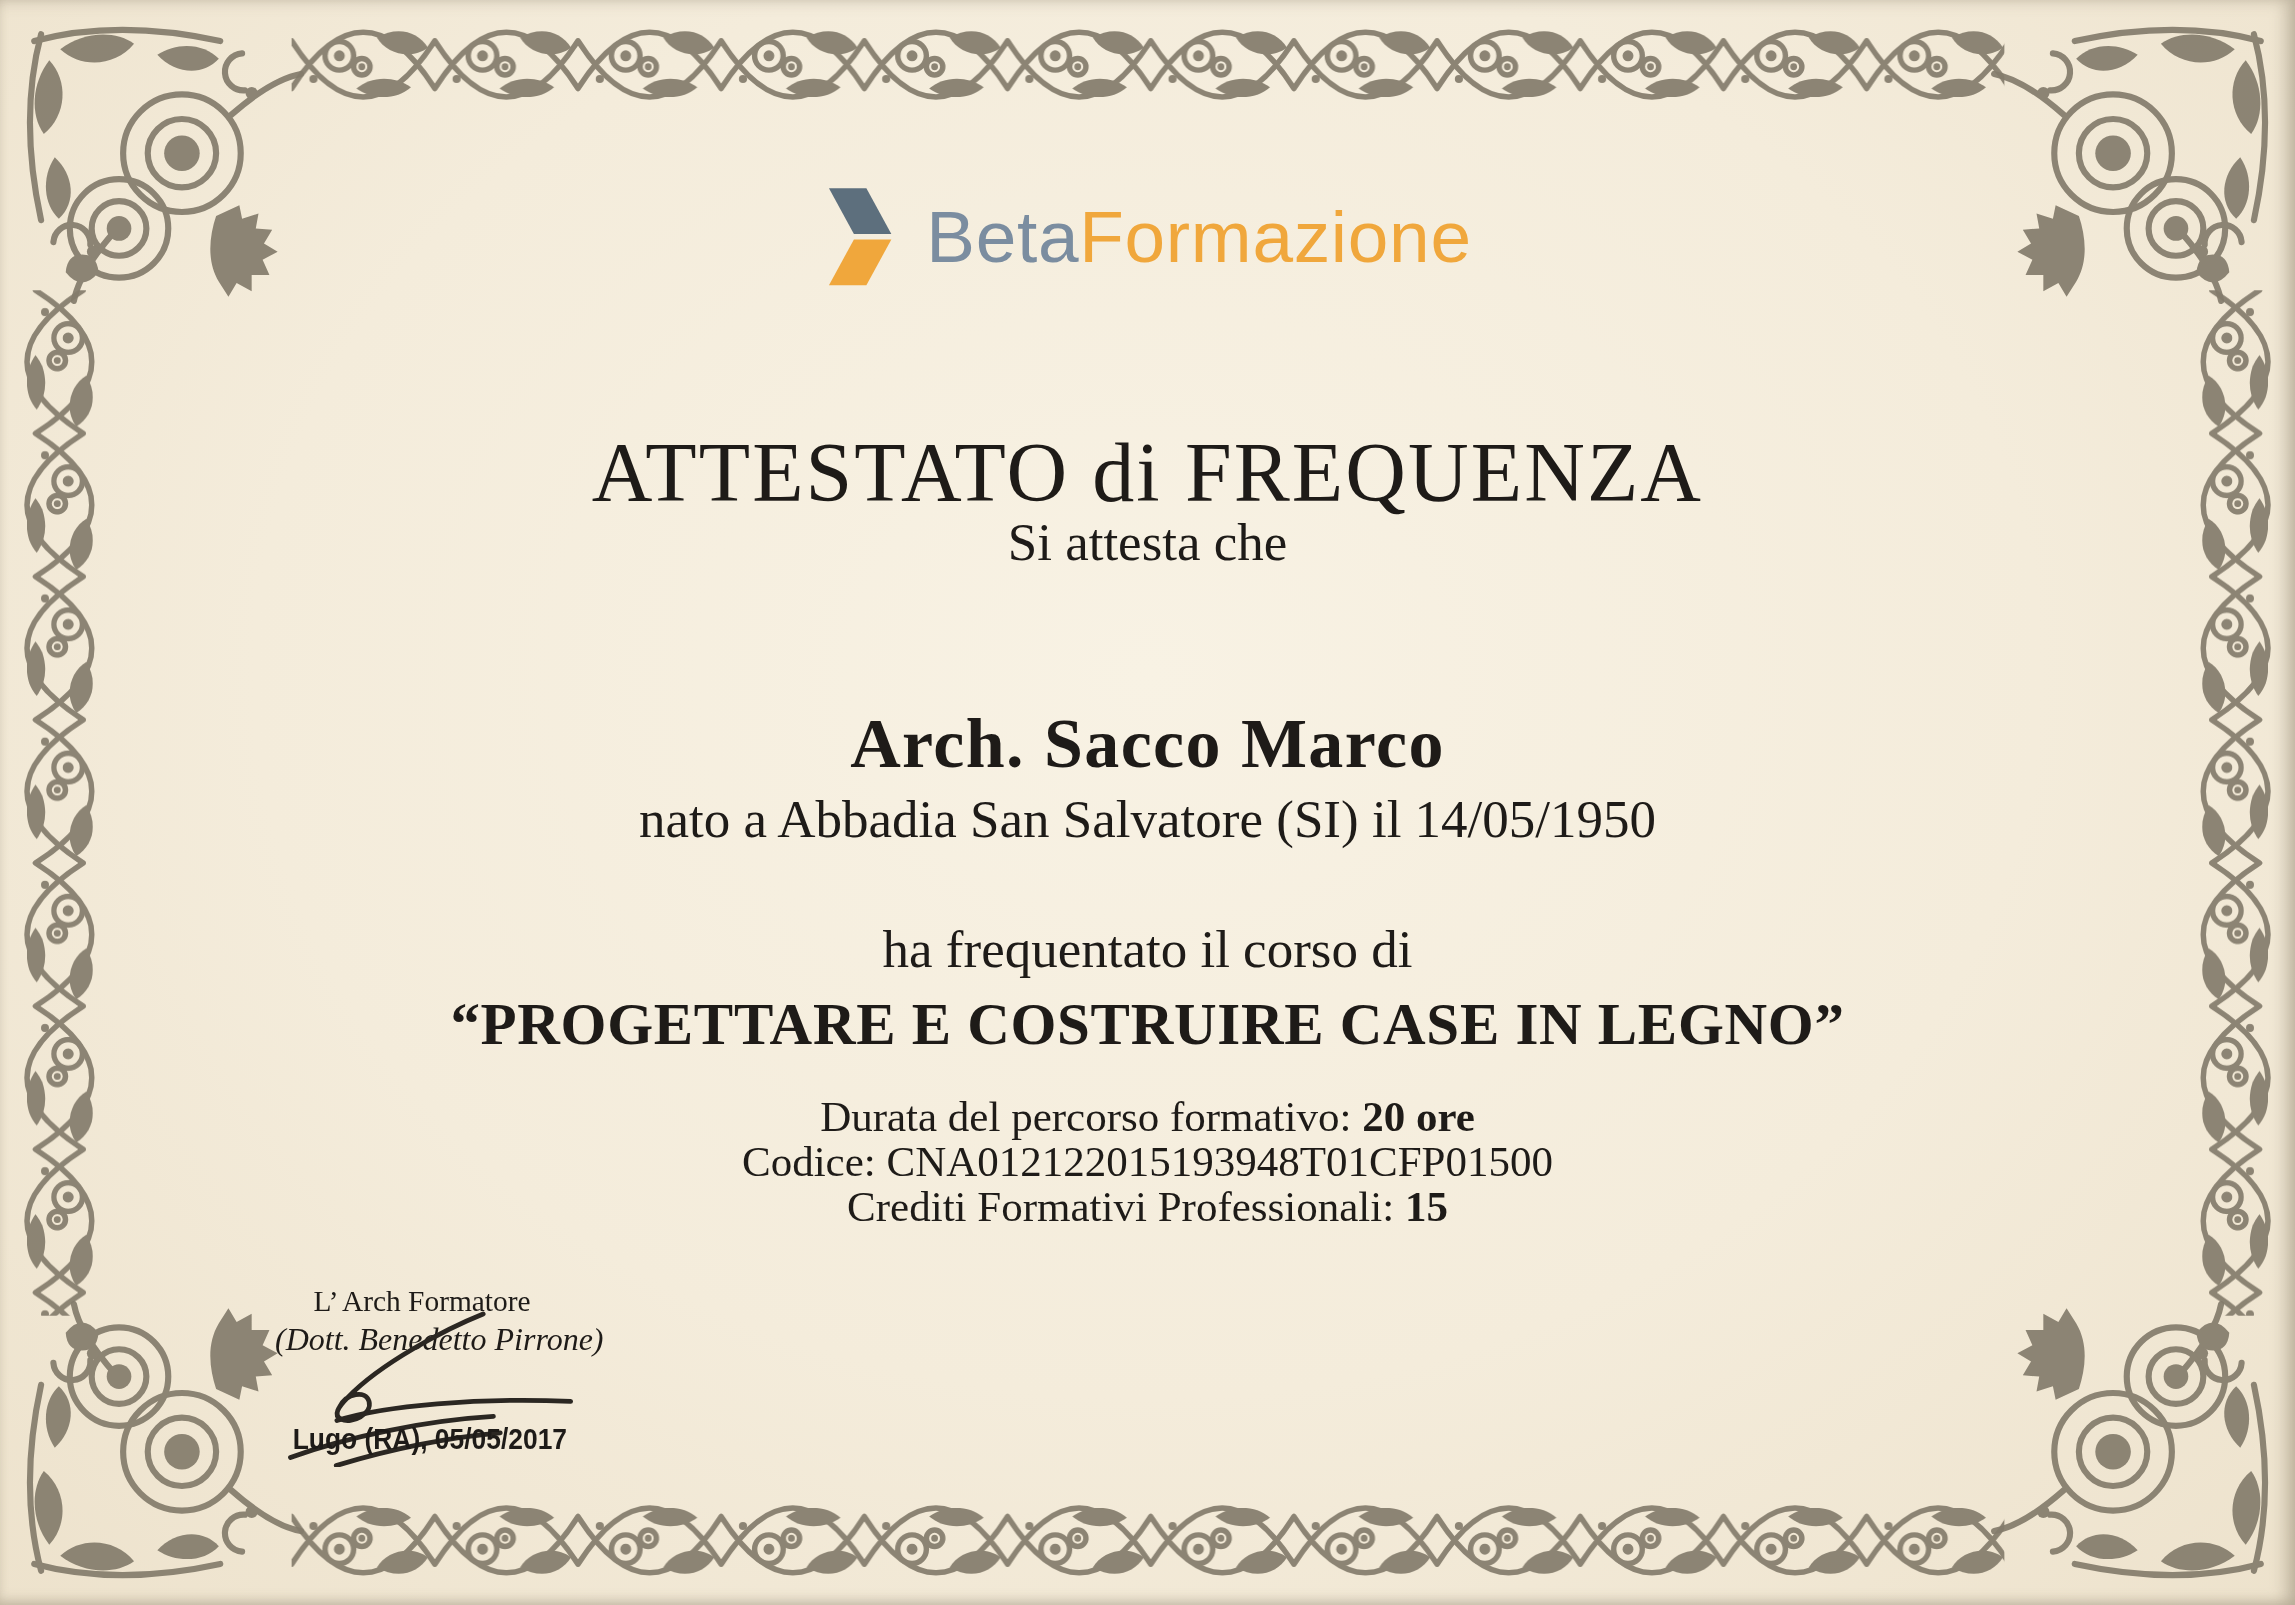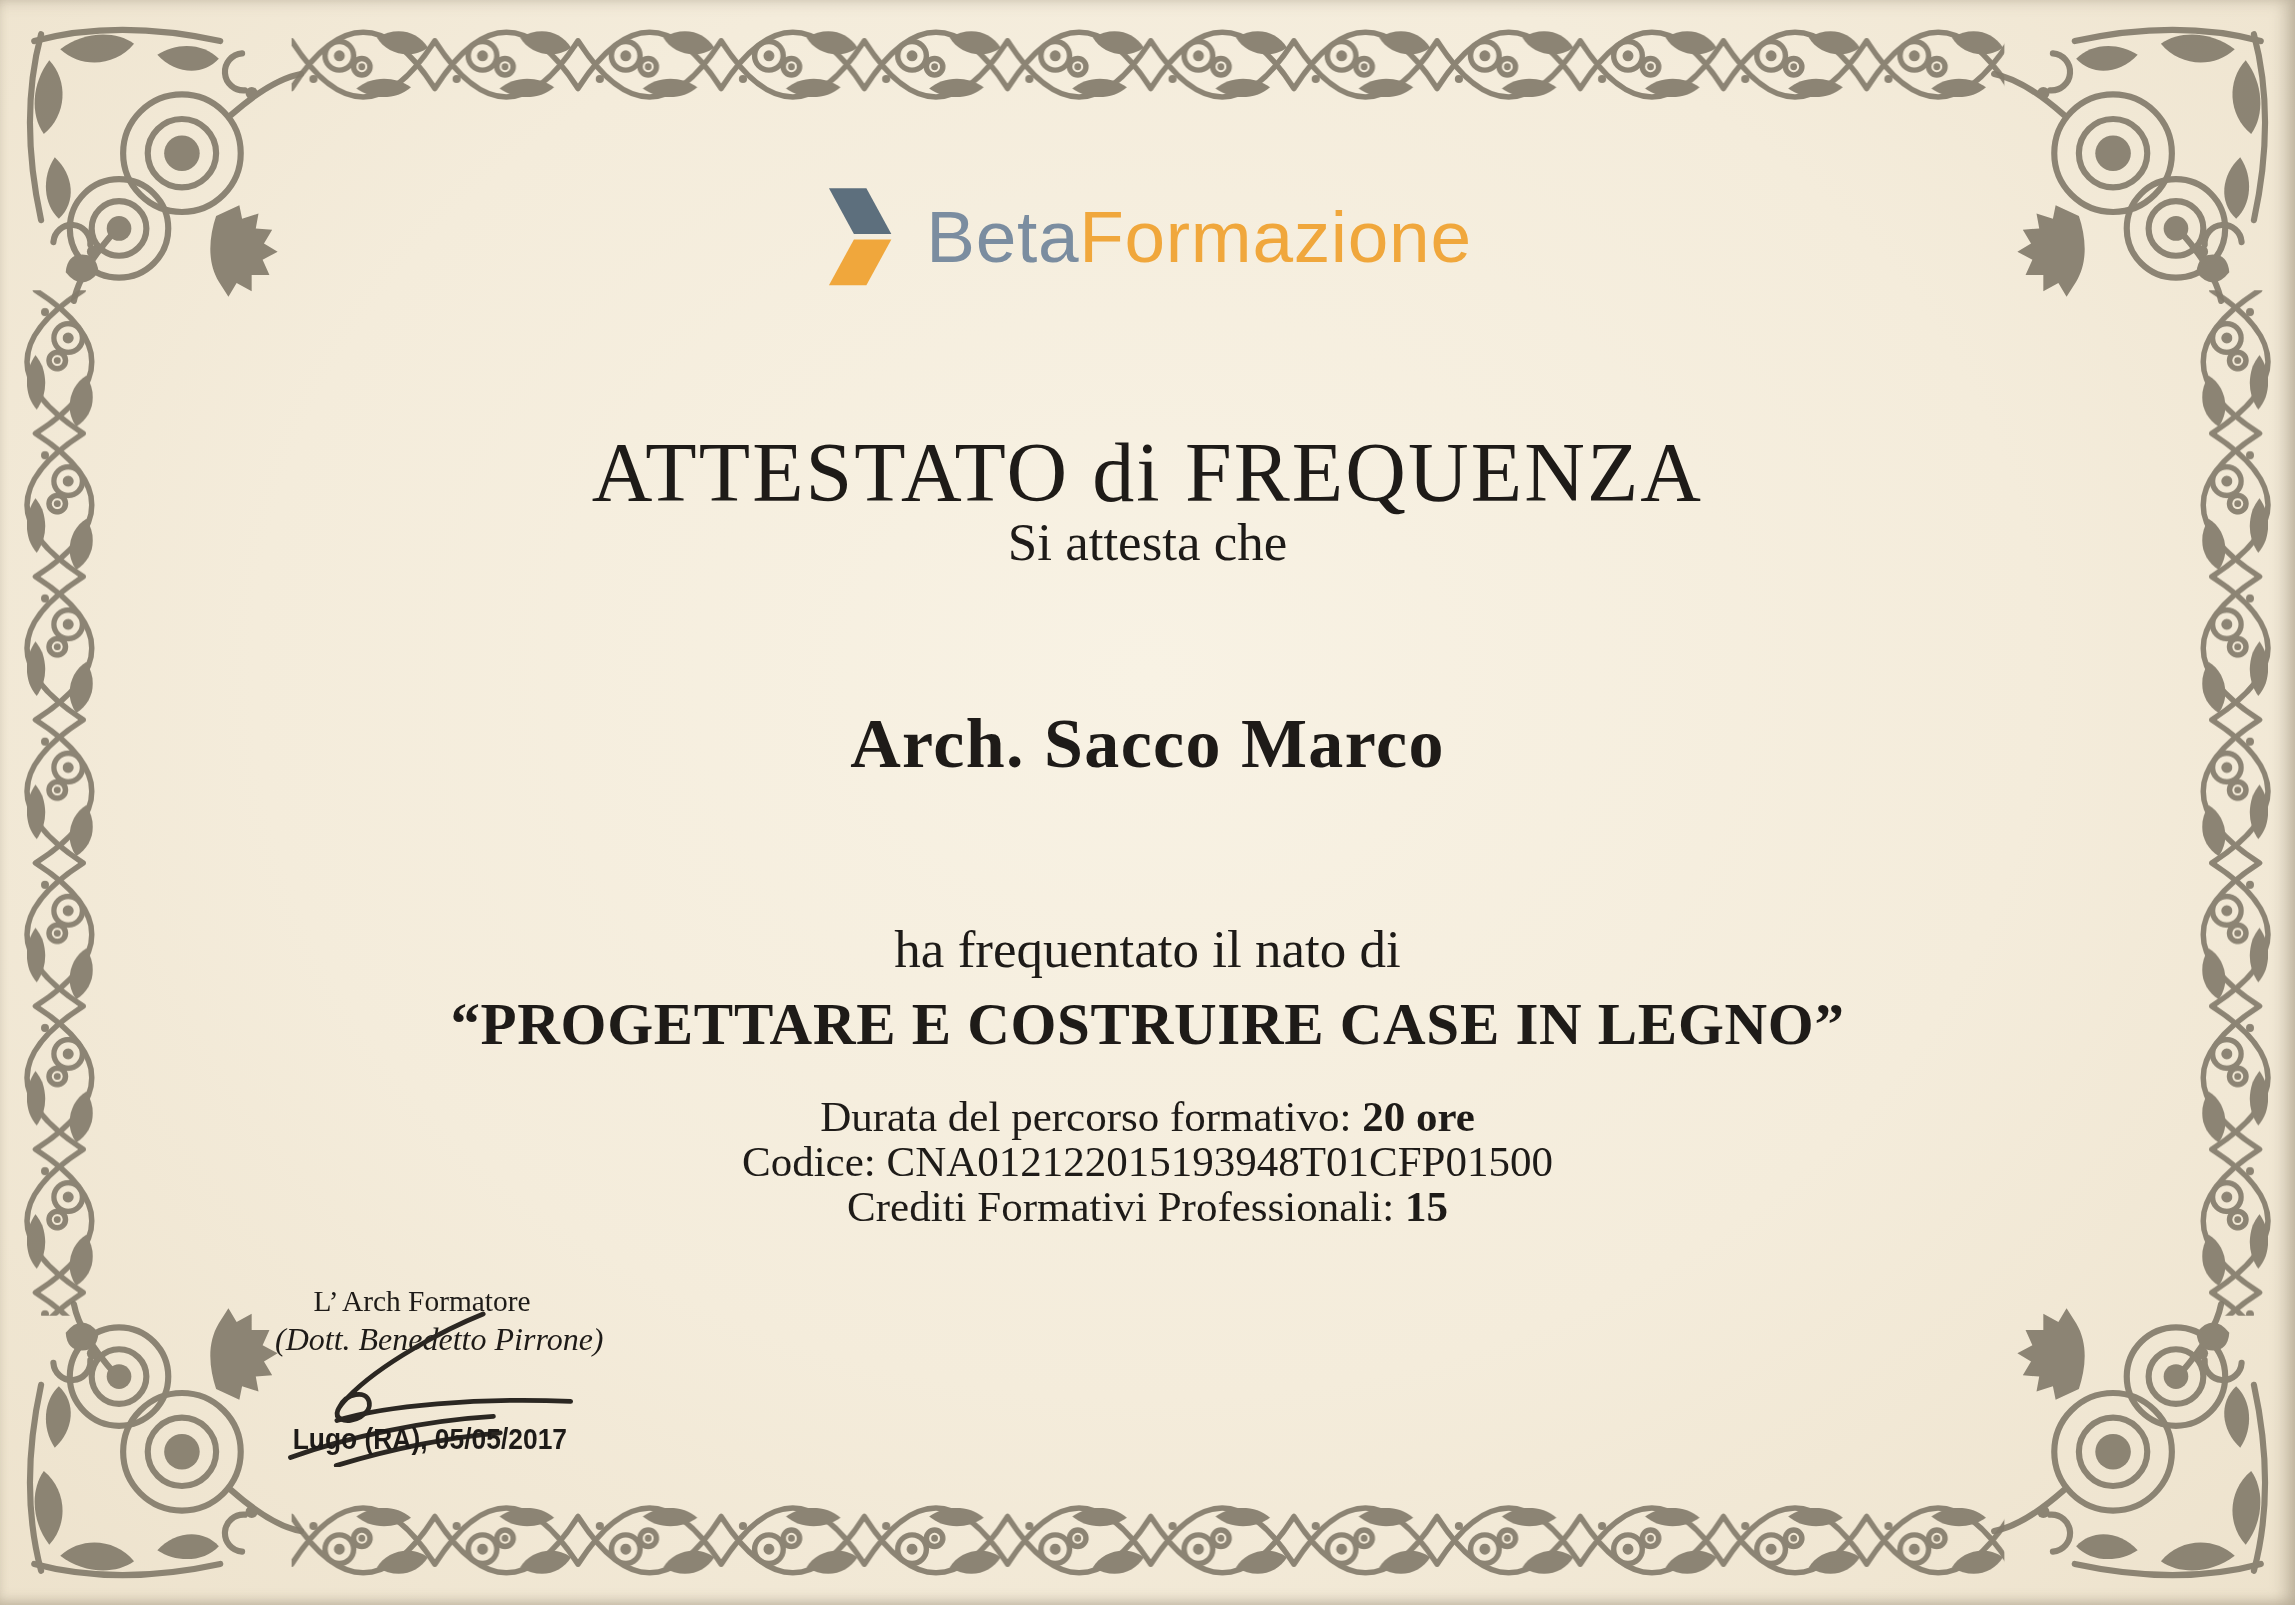--- a/index.html
+++ b/index.html
@@ -258,22 +258,23 @@
         <polygon points="8,6 62,6 98,72 44,72" fill="#5d6f7d"></polygon>
         <polygon points="44,80 98,80 62,146 8,146" fill="#f0a73c"></polygon>
       </svg>
       <div class="logo-text"><span class="beta">Beta</span><span class="formazione">Formazione</span></div>
     </div>
 
     <div class="line title">ATTESTATO di FREQUENZA</div>
     <div class="line attesta">Si attesta che</div>
 
     <div class="line holder-name">Arch. Sacco Marco</div>
-
-    <div class="line course-lead">ha frequentato il nato di</div>
+    <div class="line birth">nato a Abbadia San Salvatore (SI) il 14/05/1950</div>
+
+    <div class="line course-lead">ha frequentato il corso di</div>
     <div class="line course-title">“PROGETTARE E COSTRUIRE CASE IN LEGNO”</div>
 
     <div class="line detail d1"><span>Durata del percorso formativo:</span> <b>20 ore</b></div>
     <div class="line detail d2"><span>Codice:</span> <span>CNA012122015193948T01CFP01500</span></div>
     <div class="line detail d3"><span>Crediti Formativi Professionali:</span> <b>15</b></div>
 
     <div class="sig-block">
       <div class="sig-line sig-entity">L’ Arch Formatore</div>
       <div class="sig-line sig-signer">(Dott. Benedetto Pirrone)</div>
       <svg class="sig-scribble" width="315" height="164" viewBox="0 0 460 240">

